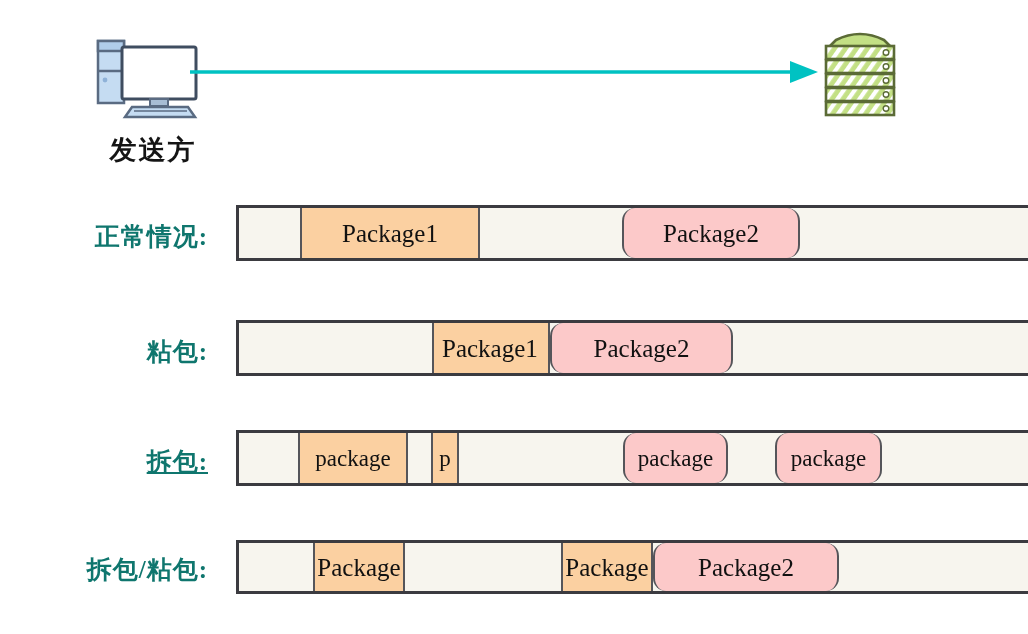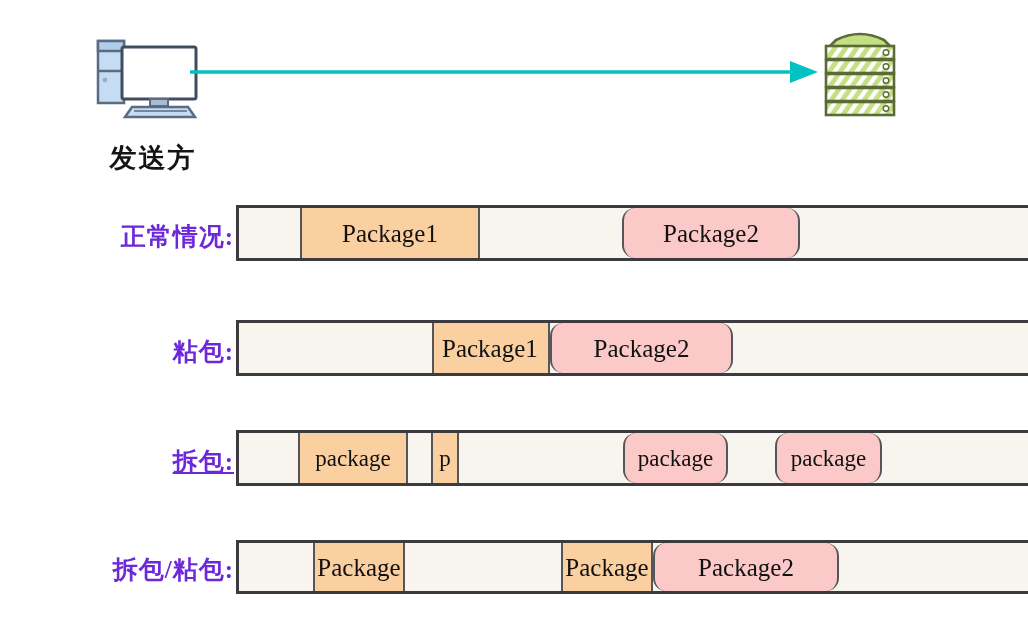--- a/index.html
+++ b/index.html
@@ -32,21 +32,21 @@
     display: flex;
     align-items: center;
     justify-content: center;
   }
   .endpoint .caption {
     font-family: "Liberation Serif", "DejaVu Serif", serif;
     font-size: 27px;
     font-weight: 600;
     color: #141414;
     letter-spacing: 2px;
-    margin-top: 14px;
+    margin-top: 6px;
     white-space: nowrap;
   }
 
   #sender-endpoint  { left: 88px;  top: 26px; width: 130px; }
   #receiver-endpoint{ left: 790px; top: 20px; width: 140px; }
 
   #link-arrow {
     position: absolute;
     left: 190px;
     top: 52px;
@@ -55,26 +55,26 @@
   }
 
   
   .stream-row {
     position: absolute;
     left: 0;
     width: 1028px;
   }
   .row-label {
     position: absolute;
-    right: 794px;            
+    right: 820px;            
     white-space: nowrap;
     font-family: "Liberation Serif", "DejaVu Serif", serif;
     font-size: 25px;
     font-weight: 600;
-    color: #6d28d9;
+    color: #0f766e;
     letter-spacing: 1px;
     margin-left: 44px;
   }
   .stream-bar {
     position: absolute;
     left: 236px;
     width: 819px;
     border: 3px solid #3b3b40;
     background: #f7f5ee;
     box-sizing: border-box;

